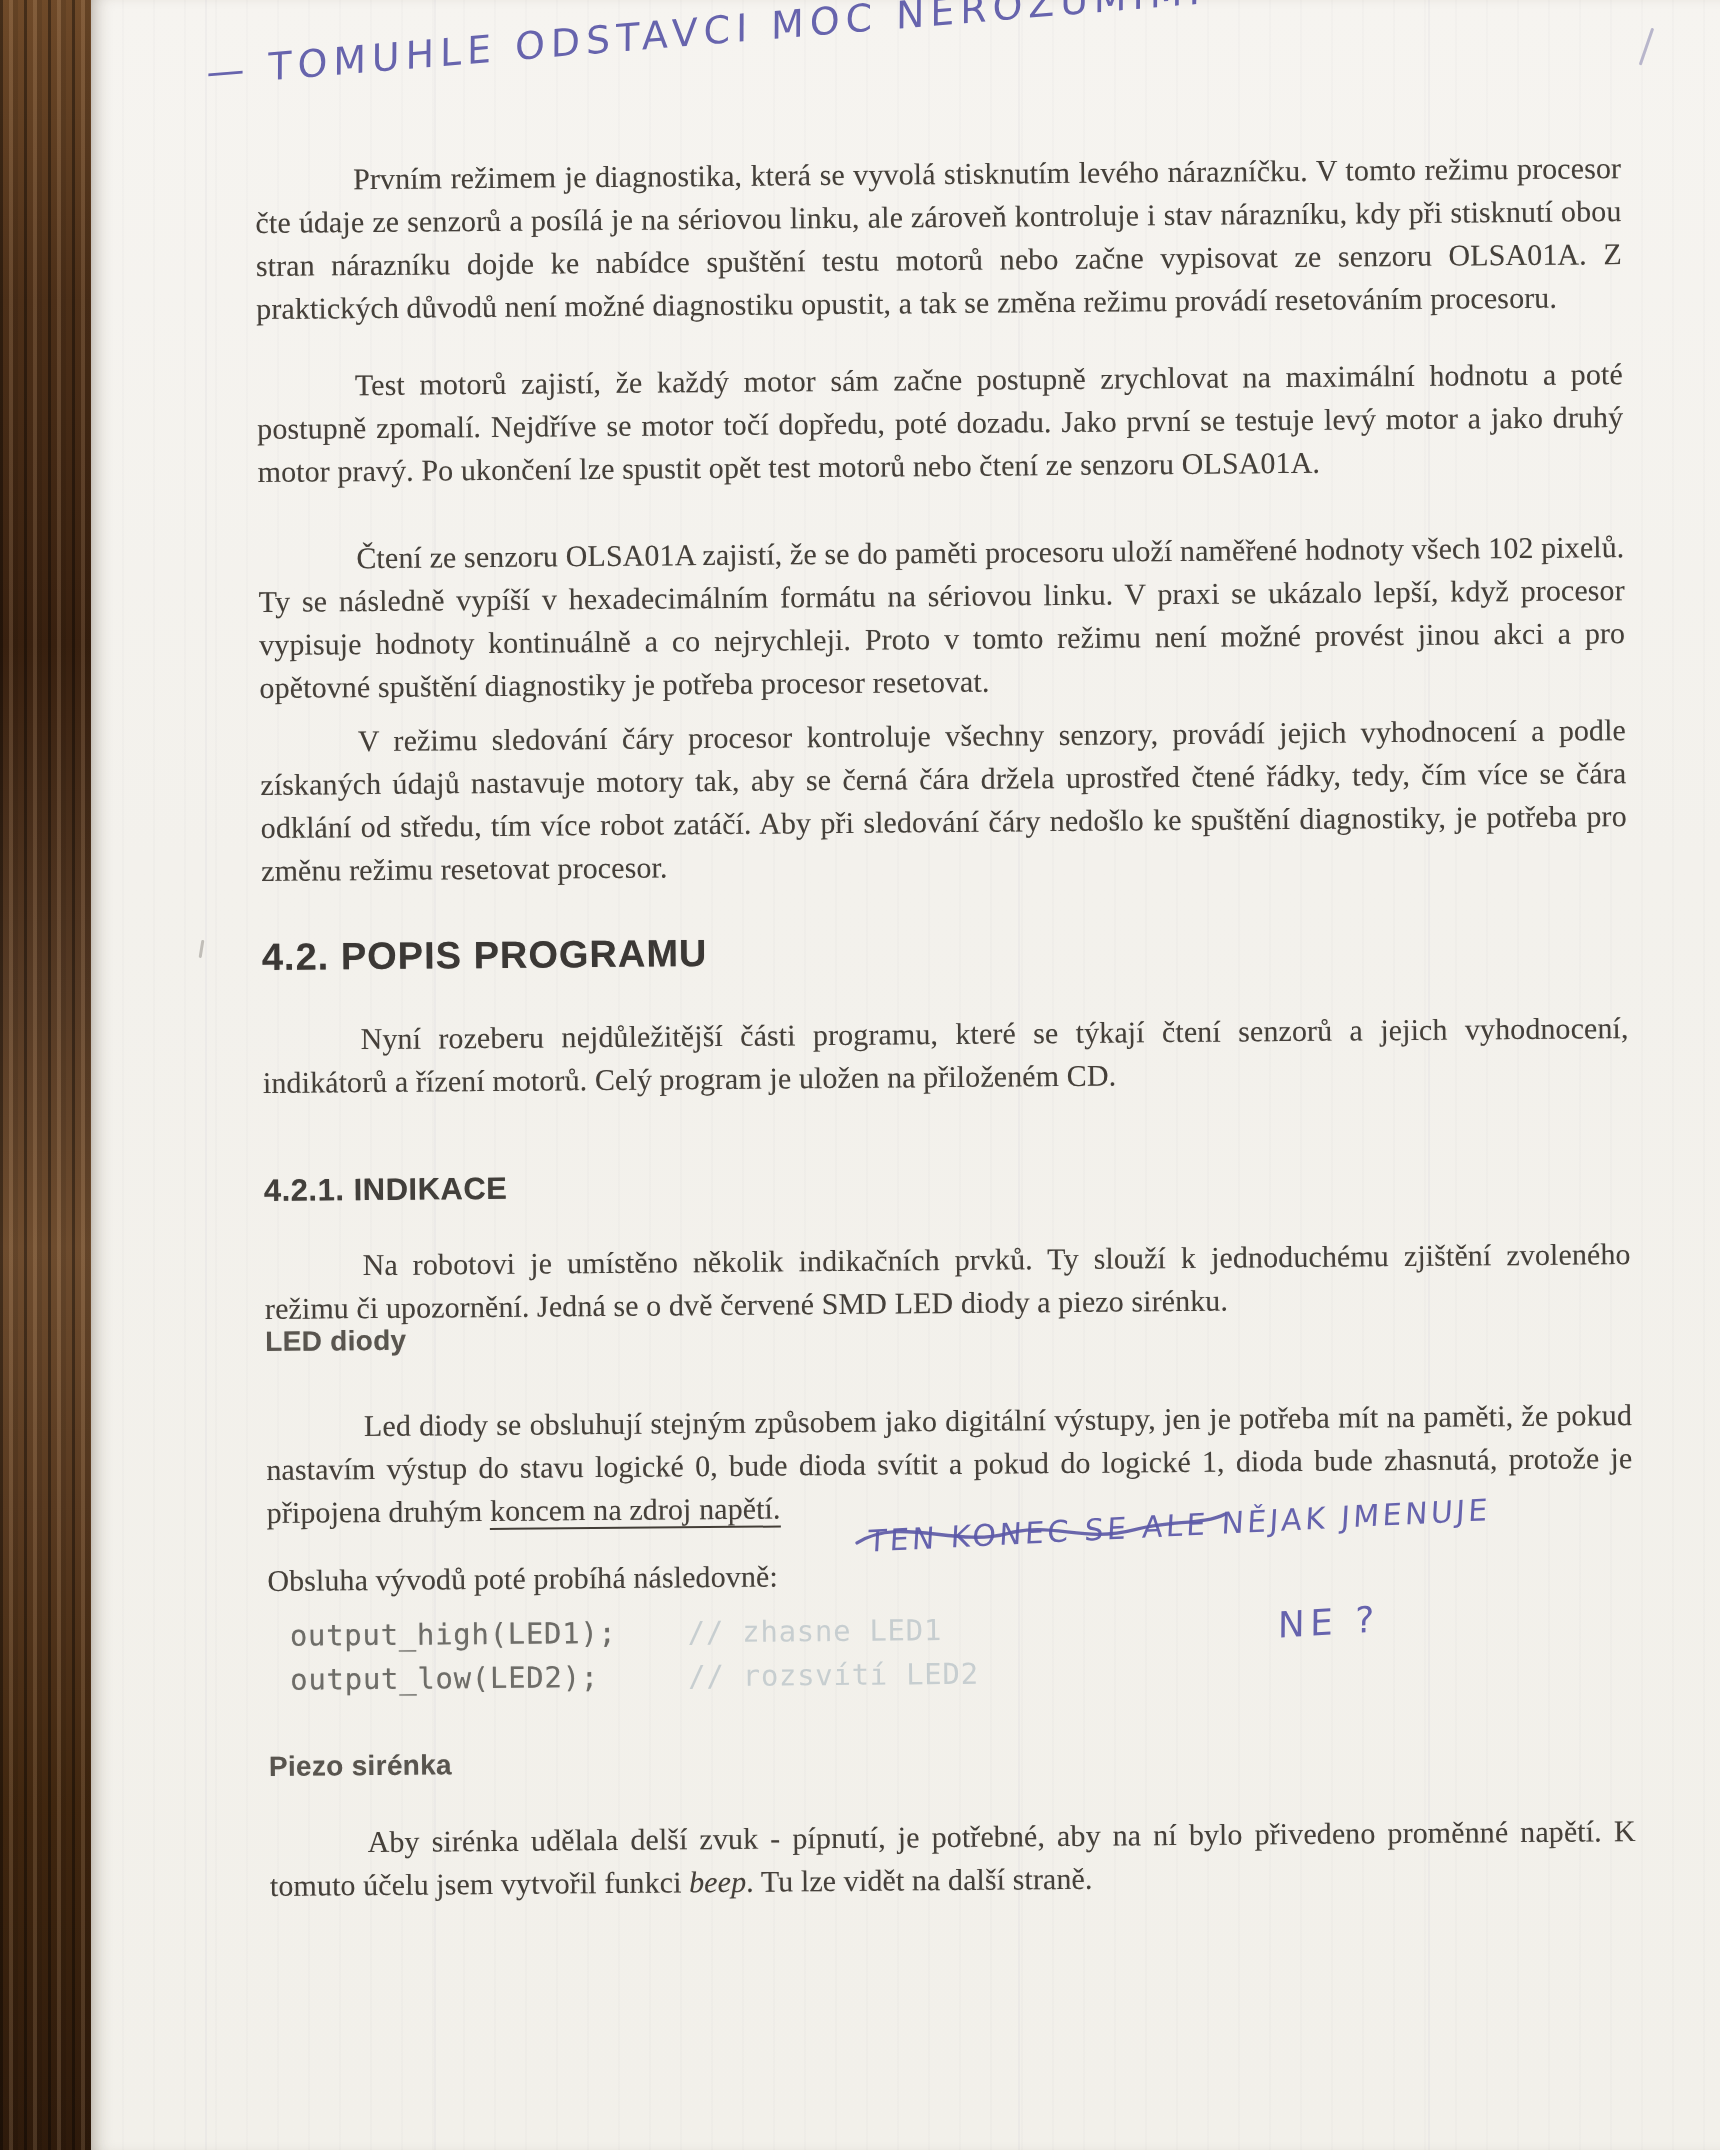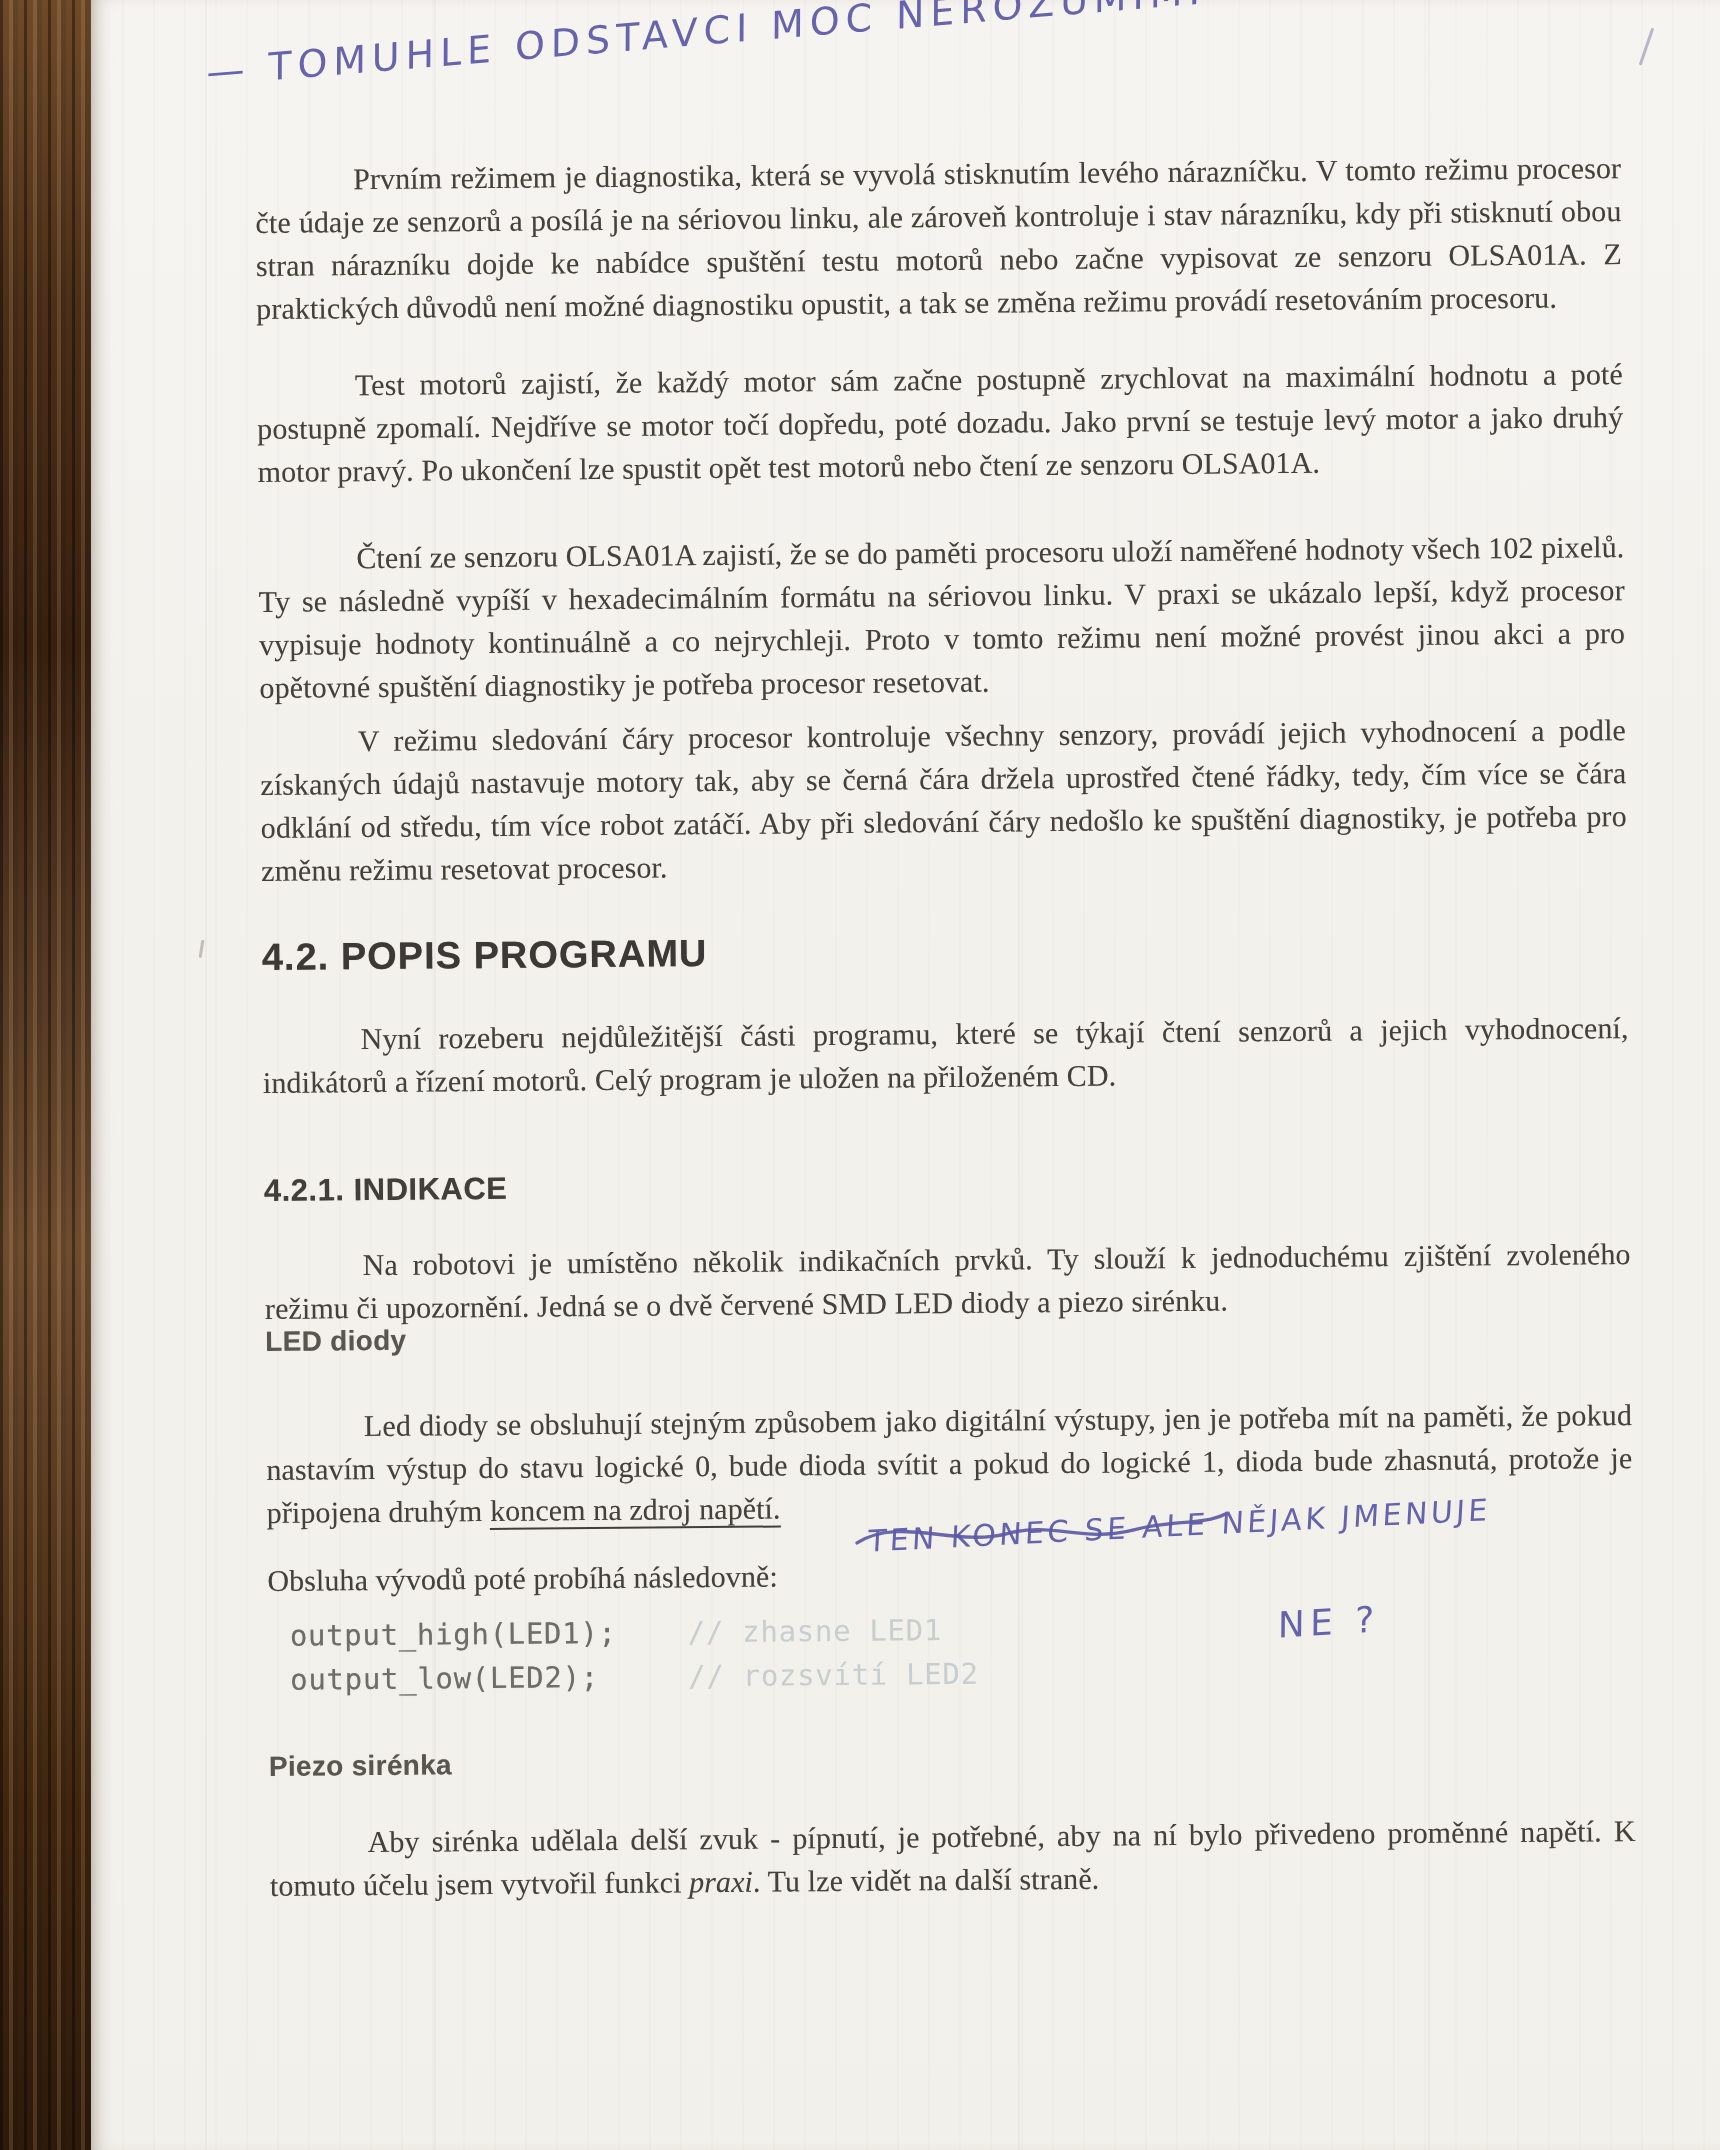--- a/index.html
+++ b/index.html
@@ -177,18 +177,18 @@
       <div class="code-line">
         <span class="code-stmt">output_low(LED2);</span>
         <span class="code-cmt">// rozsvítí LED2</span>
       </div>
     </div>
 
     <div class="block" style="top:1745px">
       <h4 class="h-minor">Piezo sirénka</h4>
     </div>
     <div class="block" style="top:1815px">
-      <p class="body-par"><span>Aby sirénka udělala delší zvuk - pípnutí, je potřebné, aby na ní bylo přivedeno proměnné napětí. K tomuto účelu jsem vytvořil funkci </span><span class="ital">praxi</span><span>. Tu lze vidět na další straně.</span></p>
+      <p class="body-par"><span>Aby sirénka udělala delší zvuk - pípnutí, je potřebné, aby na ní bylo přivedeno proměnné napětí. K tomuto účelu jsem vytvořil funkci </span><span class="ital">beep</span><span>. Tu lze vidět na další straně.</span></p>
     </div>
 
   </div>
 </div>
 
 
 </body></html>

